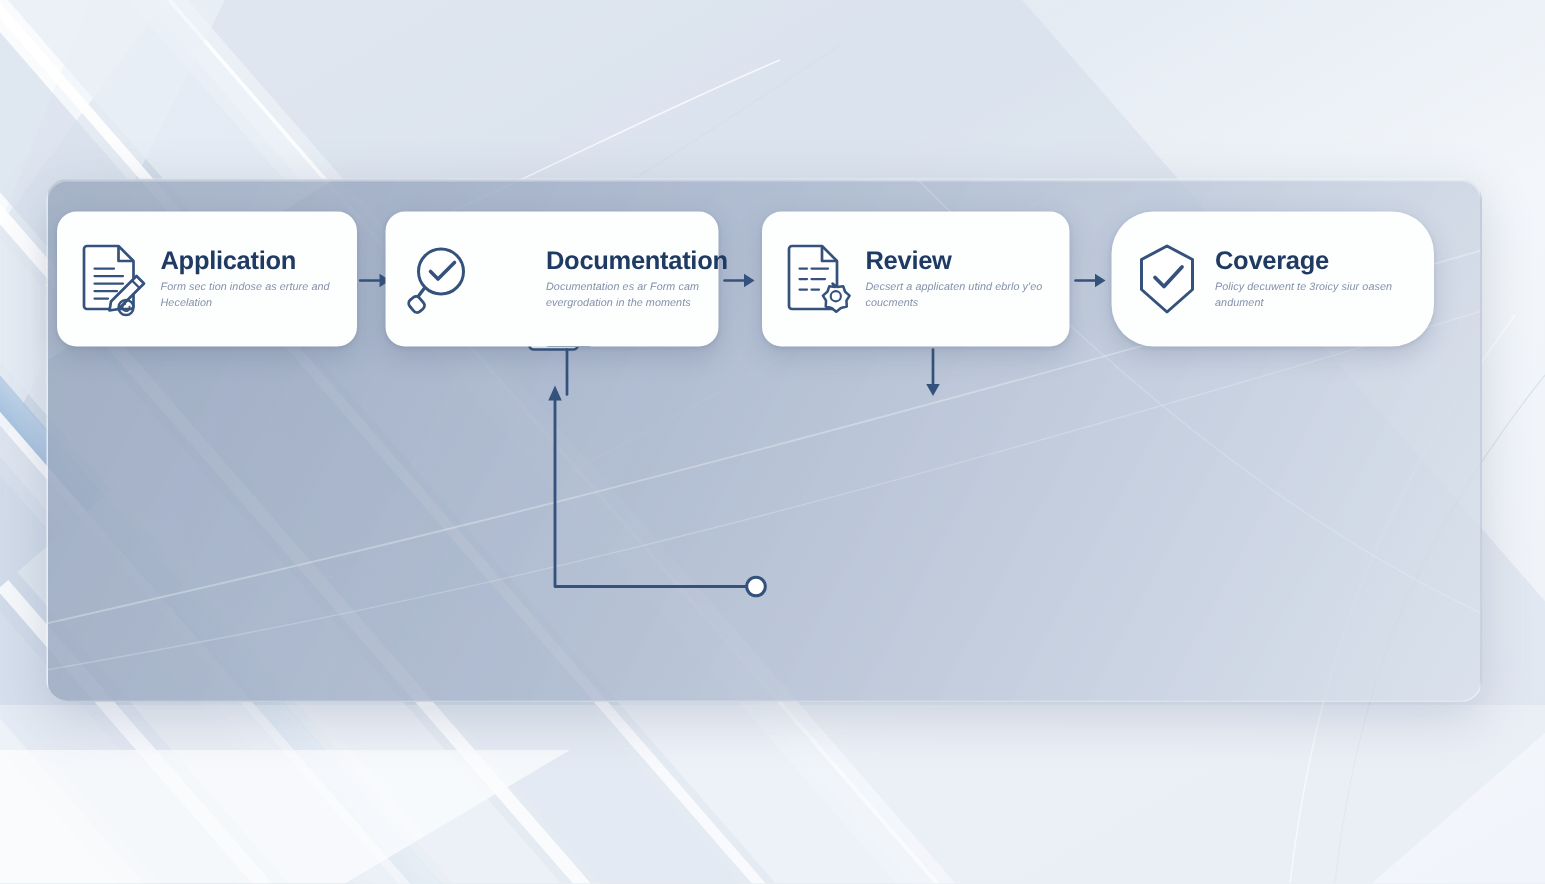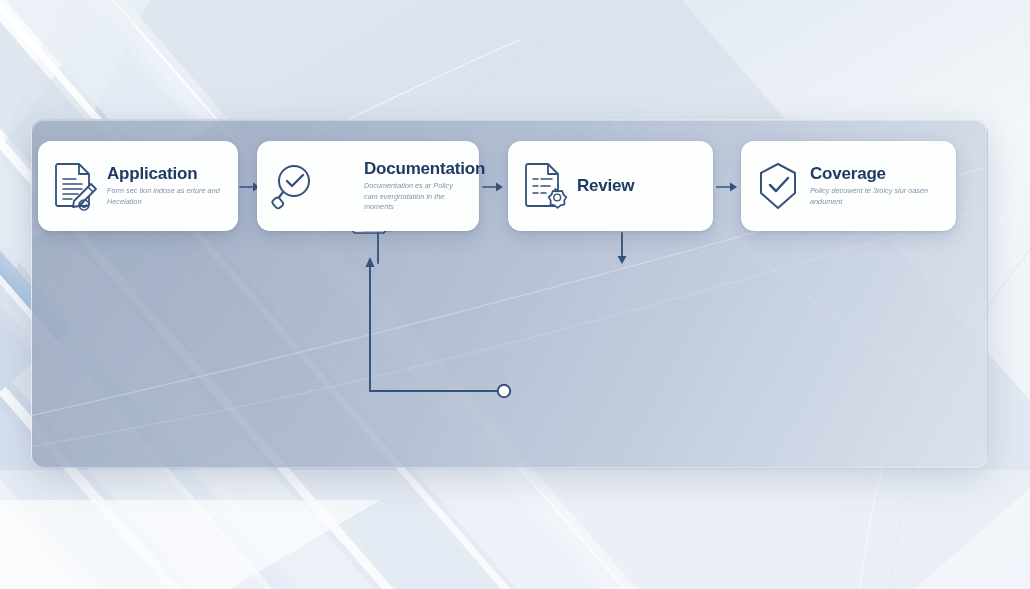--- a/index.html
+++ b/index.html
@@ -245,21 +245,21 @@
       <div class="card-icon">
         <svg viewBox="0 0 46 52">
           <circle cx="23" cy="21" r="15" fill="#ffffff" stroke="#34527c" stroke-width="2"></circle>
           <path d="M 16 21 l 5 5 l 11 -11" fill="none" stroke="#34527c" stroke-width="2.4" stroke-linecap="round" stroke-linejoin="round"></path>
           <line x1="12" y1="32" x2="6" y2="40" stroke="#34527c" stroke-width="2.2" stroke-linecap="round"></line>
           <rect x="2.5" y="38" width="8.5" height="10" rx="3" transform="rotate(-40 6.7 43)" fill="#ffffff" stroke="#34527c" stroke-width="1.9"></rect>
         </svg>
       </div>
       <div class="card-text">
         <div class="card-title">Documentation</div>
-        <div class="card-sub">Documentation es ar Policy cam
+        <div class="card-sub">Documentation es ar Form cam
 evergrodation in the moments</div>
       </div>
     </div>
 
     <div class="step-arrow" style="left:482px;">
       <svg viewBox="0 0 22 14">
         <line x1="1" y1="7" x2="15" y2="7" stroke="#34527c" stroke-width="1.7" stroke-linecap="round"></line>
         <path d="M 14 2.5 L 21 7 L 14 11.5 Z" fill="#34527c"></path>
       </svg>
     </div>
@@ -276,31 +276,33 @@
             <line x1="19" y1="26" x2="28" y2="26"></line>
             <line x1="11" y1="33" x2="16" y2="33"></line>
             <line x1="19" y1="33" x2="24" y2="33"></line>
           </g>
           <path d="M 33 29 l 3.2 2.3 l 3.9 -0.5 l 1.3 3.7 l 3 2.6 l -2.1 3.3 l 0.2 4 l -3.9 0.9 l -3.1 2.5 l -3.1 -2.5 l -3.9 -0.9 l 0.2 -4 l -2.1 -3.3 l 3 -2.6 l 1.3 -3.7 l 3.9 0.5 z" fill="#ffffff" stroke="#34527c" stroke-width="1.7" stroke-linejoin="round"></path>
           <circle cx="35.2" cy="37.5" r="3.4" fill="none" stroke="#34527c" stroke-width="1.4"></circle>
         </svg>
       </div>
       <div class="card-text">
         <div class="card-title">Review</div>
+        <div class="card-sub">Decsert a applicaten utind
+ebrlo y'eo coucments</div>
       </div>
     </div>
 
     <div class="step-arrow" style="left:716px;">
       <svg viewBox="0 0 22 14">
         <line x1="1" y1="7" x2="15" y2="7" stroke="#34527c" stroke-width="1.7" stroke-linecap="round"></line>
         <path d="M 14 2.5 L 21 7 L 14 11.5 Z" fill="#34527c"></path>
       </svg>
     </div>
 
-    <div class="card" style="left:741px; width:215px;">
+    <div class="card" style="left:741px; width:215px;border-radius:28px;">
       <div class="card-icon">
         <svg viewBox="0 0 46 52">
           <path d="M 23 4 L 40 13 V 33 L 23 48 L 6 33 V 13 Z" fill="#ffffff" stroke="#34527c" stroke-width="2" stroke-linejoin="round"></path>
           <path d="M 15 25 l 6 6 l 12 -13" fill="none" stroke="#34527c" stroke-width="2.5" stroke-linecap="round" stroke-linejoin="round"></path>
         </svg>
       </div>
       <div class="card-text">
         <div class="card-title">Coverage</div>
         <div class="card-sub">Policy decuwent te 3roicy
 siur oasen andument</div>

